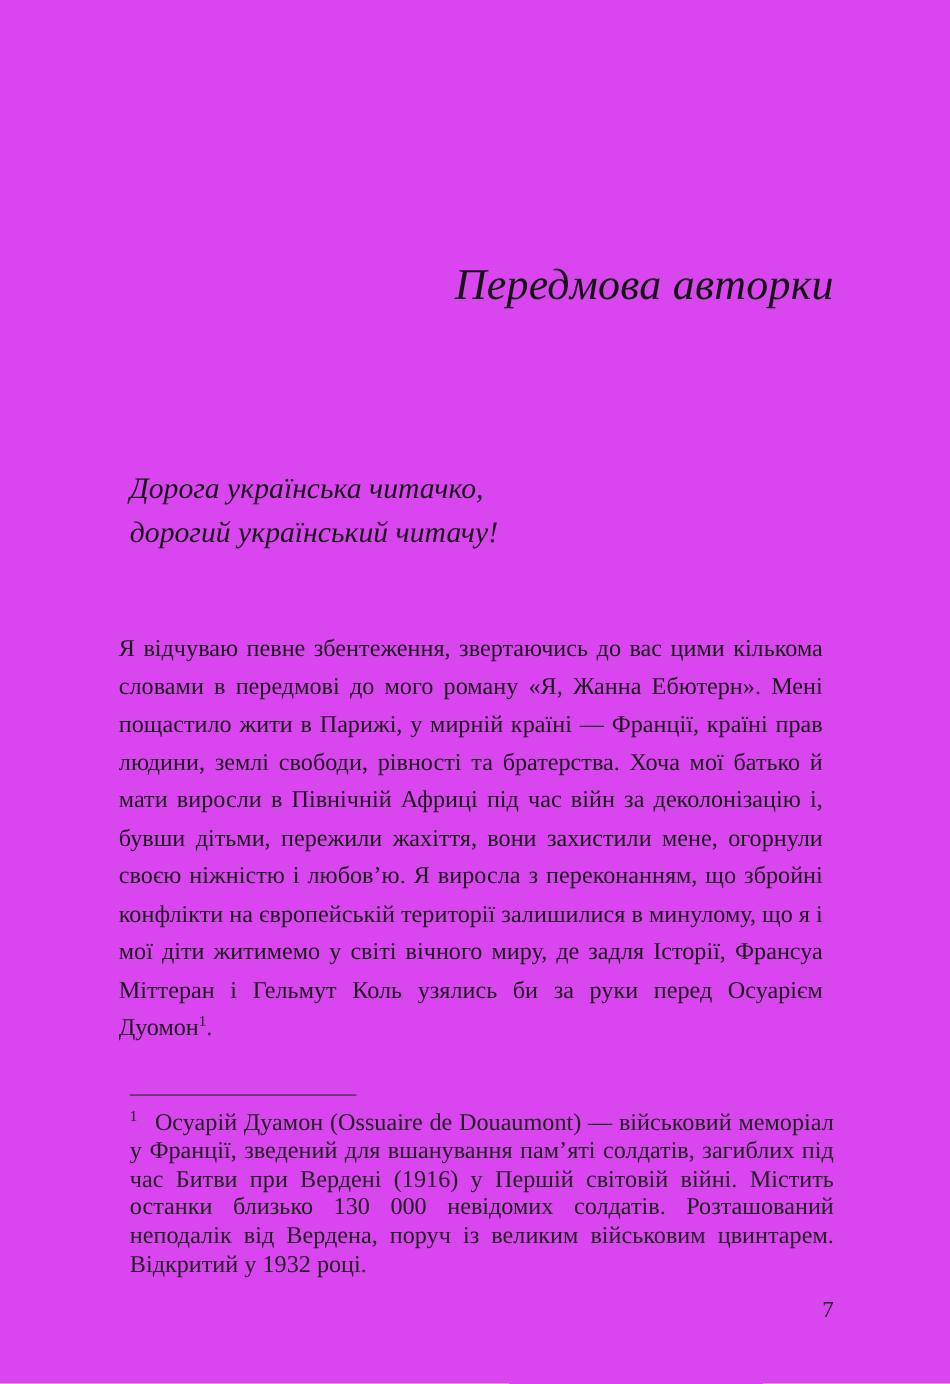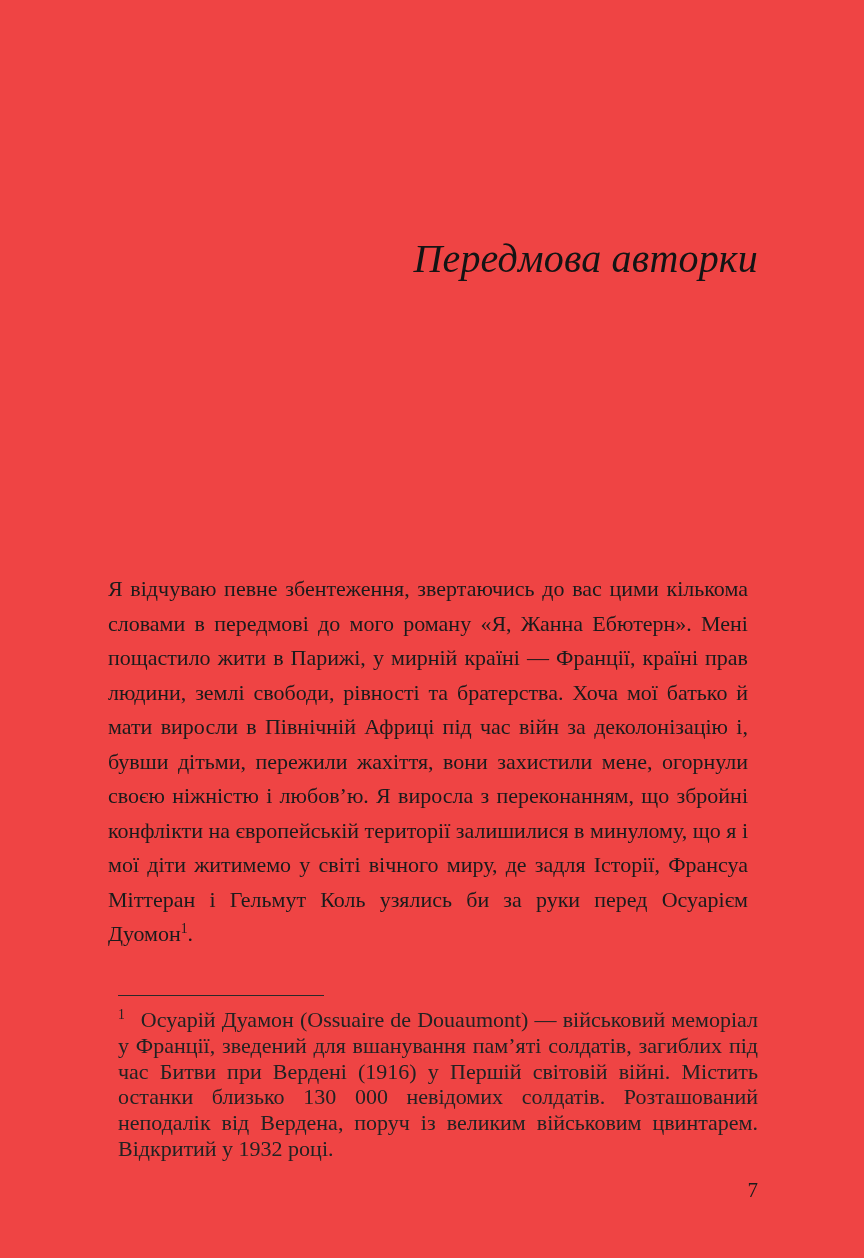--- a/index.html
+++ b/index.html
@@ -4,21 +4,21 @@
 <style>
   html, body {
     margin: 0;
     padding: 0;
     background: #ffffff;
   }
   .page {
     position: relative;
     width: 864px;
     height: 1258px;
-    background: #ef4444;
+    background: #d946ef;
     font-family: "Liberation Serif", "DejaVu Serif", serif;
     color: #1b1b1b;
     overflow: hidden;
   }
   .chapter-title {
     position: absolute;
     top: 236px;
     left: 118px;
     width: 640px;
     margin: 0;
@@ -93,20 +93,24 @@
     color: #1b1b1b;
   }
 </style>
 </head>
 <body>
 
 <div class="page">
 
   <h1 class="chapter-title">Передмова авторки</h1>
 
+  <div class="salutation">
+    <div>Дорога українська читачко,</div>
+    <div>дорогий український читачу!</div>
+  </div>
 
   <p class="body-text"><span>Я відчуваю певне збентеження, звертаючись до вас цими кількома словами в передмові до мого роману «Я, Жанна Ебютерн». Мені пощастило жити в Парижі, у мирній країні — Франції, країні прав людини, землі свободи, рівності та братерства. Хоча мої батько й мати виросли в Північній Африці під час війн за деколонізацію і, бувши дітьми, пережили жахіття, вони захистили мене, огорнули своєю ніжністю і любов’ю. Я виросла з переконанням, що збройні конфлікти на європейській території залишилися в минулому, що я і мої діти житимемо у світі вічного миру, де задля Історії, Франсуа Міттеран і Гельмут Коль узялись би за руки перед Осуарієм Дуомон</span><sup>1</sup><span>.</span></p>
 
   <div class="footnote-rule"></div>
 
   <p class="footnote"><sup>1</sup><span>Осуарій Дуамон (Ossuaire de Douaumont) — військовий меморіал у Франції, зведений для вшанування пам’яті солдатів, загиблих під час Битви при Вердені (1916) у Першій світовій війні. Містить останки близько 130 000 невідомих солдатів. Розташований неподалік від Вердена, поруч із великим військовим цвинтарем. Відкритий у 1932 році.</span></p>
 
   <div class="page-number">7</div>
 
 </div>

